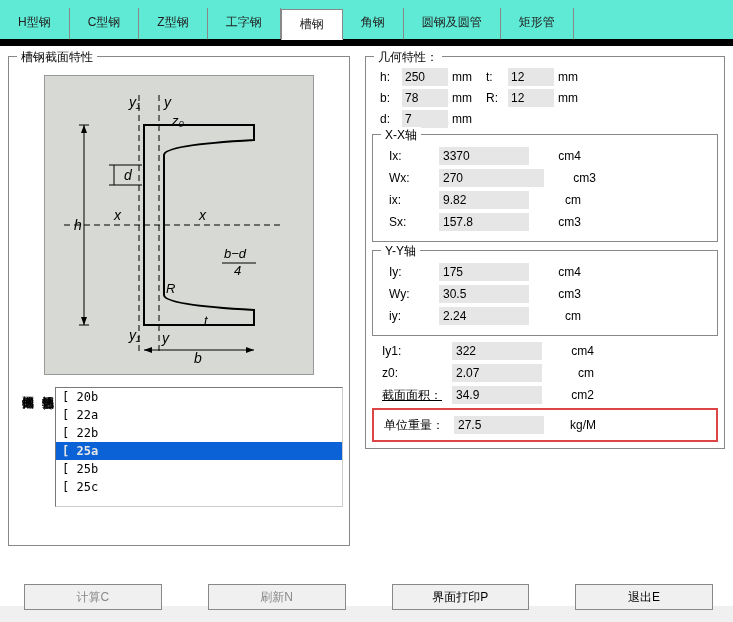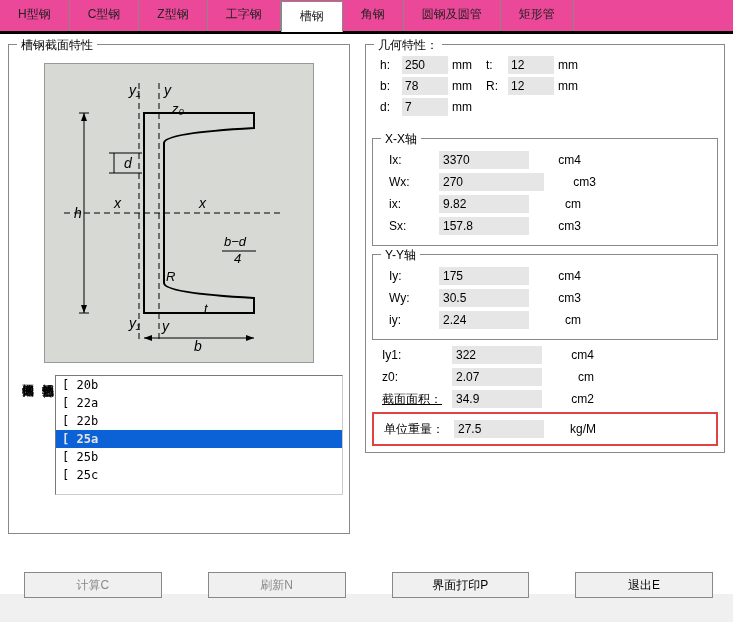--- a/index.html
+++ b/index.html
@@ -1,17 +1,17 @@
 <!DOCTYPE html>
 <html><head>
 <meta charset="utf-8">
 <style>
 * { box-sizing: border-box; margin: 0; padding: 0; }
 body { font-family: "SimSun", "宋体", sans-serif; font-size: 12px; background: #f0f0f0; width: 733px; height: 622px; overflow: hidden; }
-.tabs { display: flex; border-bottom: 3px solid #000000; background: #ec4899; }
+.tabs { display: flex; border-bottom: 7px solid #000000; background: #5eead4; padding-top: 8px; }
 .tab { padding: 6px 18px; border-right: 1px solid #888; cursor: pointer; color: #222; position: relative; }
 .tab:first-child { border-left: none; }
 .tab.active { border: 1px solid #888; border-bottom: 1px solid #fff; background: #fff; top: 1px; }
 .main { background: #fff; padding: 10px 8px; height: 560px; position: relative; }
 .fieldset { border: 1px solid #888; padding: 8px 6px 6px 6px; margin-bottom: 6px; position: relative; }
 .fieldset-title { position: absolute; top: -8px; left: 8px; background: #fff; padding: 0 4px; }
 .left-col { width: 342px; float: left; }
 .right-col { width: 360px; float: right; }
 .diagram-box { width: 270px; height: 300px; margin: 10px auto; background: #d7d9d4; border: 1px solid #999; display: flex; align-items: center; justify-content: center; }
 .diagram-svg { width: 250px; height: 280px; }
@@ -119,21 +119,21 @@
             <span class="glab">R:</span>
             <span class="gval">12</span>
             <span class="gunit">mm</span>
           </div>
           <div class="geom-line">
             <span class="glab">d:</span>
             <span class="gval">7</span>
             <span class="gunit">mm</span>
           </div>
         </div>
-      <div class="fieldset" style="margin-top:22px;">
+      <div class="fieldset" style="margin-top:6px;">
         <span class="fieldset-title">X-X轴</span>
         <div id="xx-rows">
             <div class="prop-row">
               <span class="plabel">Ix:</span>
               <span class="pval" style="width:90px;">3370</span>
               <span class="punit" style="width:50px;">cm4</span>
             </div>
             <div class="prop-row">
               <span class="plabel">Wx:</span>
               <span class="pval" style="width:105px;">270</span>

